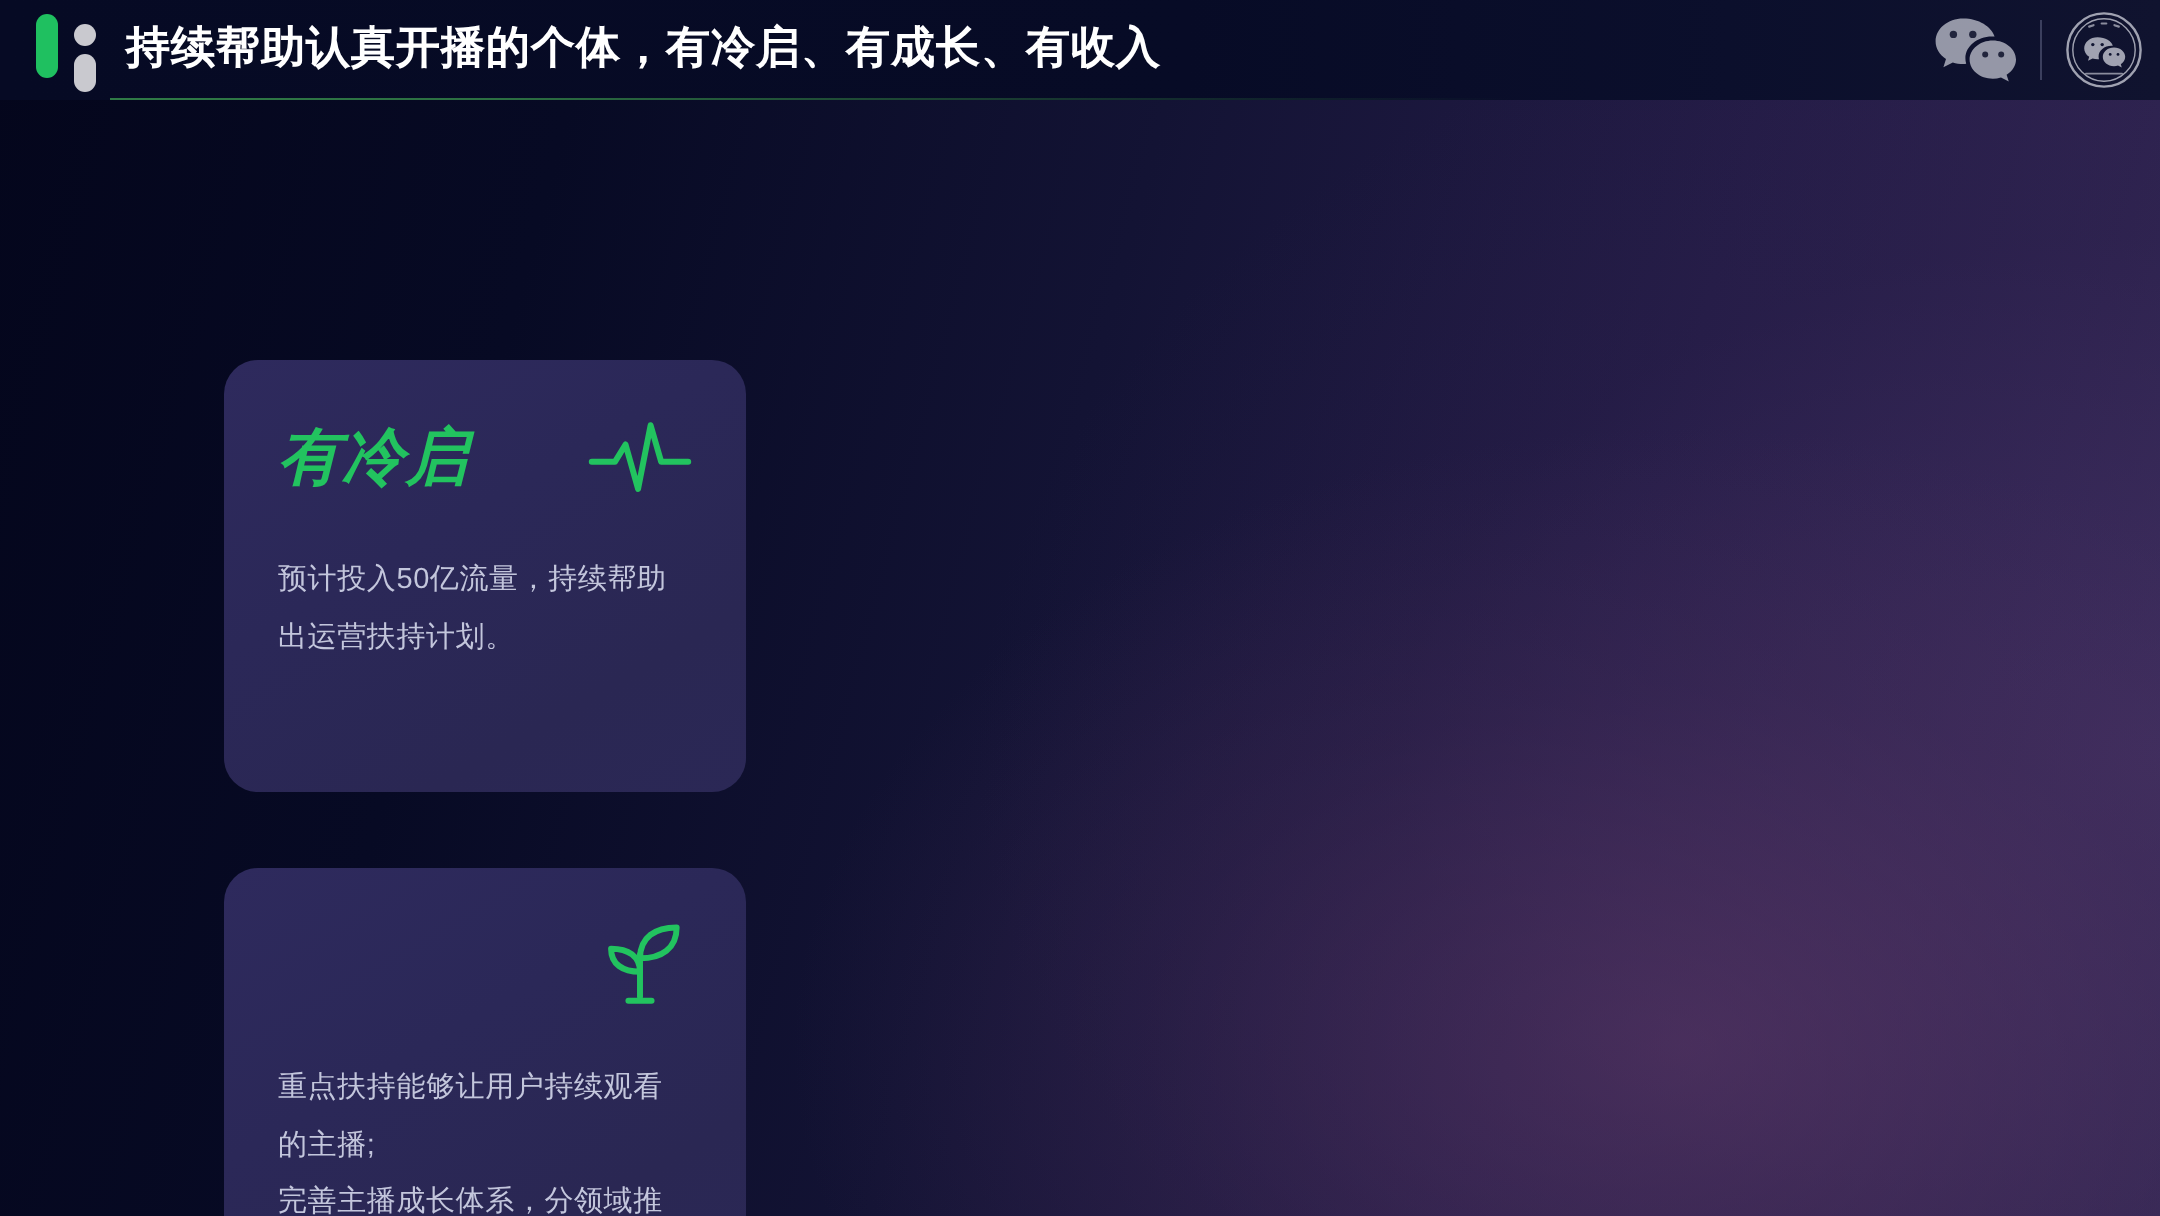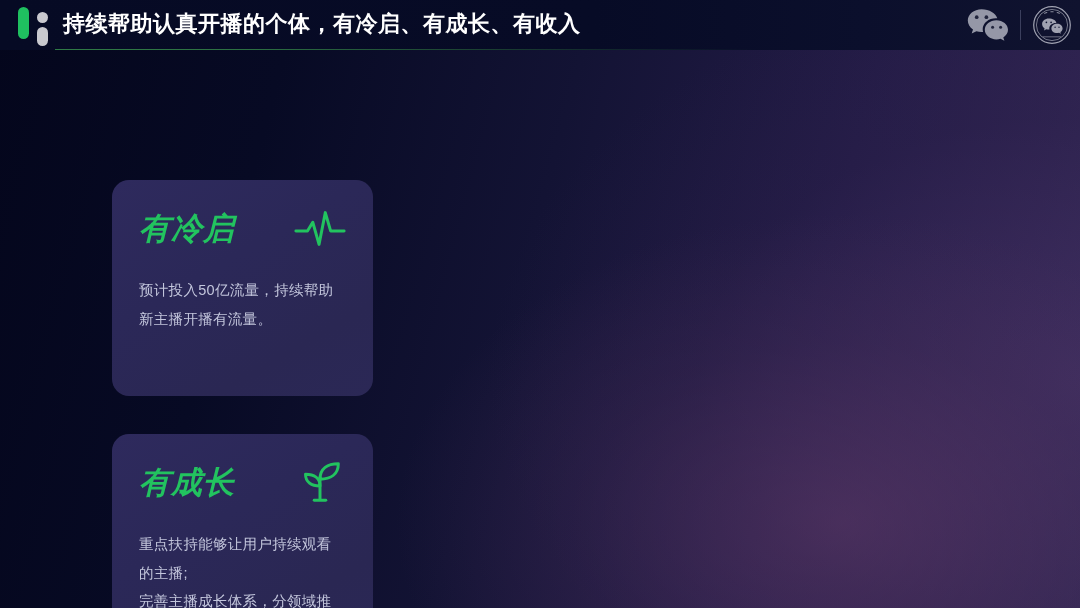--- a/index.html
+++ b/index.html
@@ -192,26 +192,25 @@
   <div id="cards">
 
     <div class="card">
       <div class="card-head">
         <div class="card-title">有冷启</div>
         <svg class="card-icon" viewBox="0 0 56 44">
           <path d="M3 24 H15 L20.5 15 L27 38 L33.5 5 L39 24 H53" fill="none" stroke="#22c35f" stroke-width="3.1" stroke-linecap="round" stroke-linejoin="round"></path>
         </svg>
       </div>
       <div class="card-body">预计投入50亿流量，持续帮助
-新主播开播有流量。</div>
+出运营扶持计划。</div>
     </div>
 
     <div class="card">
       <div class="card-head">
-        <div class="card-title">有成长</div>
         <svg class="card-icon" viewBox="0 0 56 48">
           <g fill="none" stroke="#22c35f" stroke-width="3.1" stroke-linecap="round" stroke-linejoin="round">
             <path d="M28 40 V18"></path>
             <path d="M28 20 C28 9, 36 4, 47 4 C47 15, 39 20, 28 20 Z"></path>
             <path d="M28 27 C28 19, 22 15, 13 15 C13 23, 19 27, 28 27 Z"></path>
             <path d="M22 42 H34"></path>
           </g>
         </svg>
       </div>
       <div class="card-body">重点扶持能够让用户持续观看

